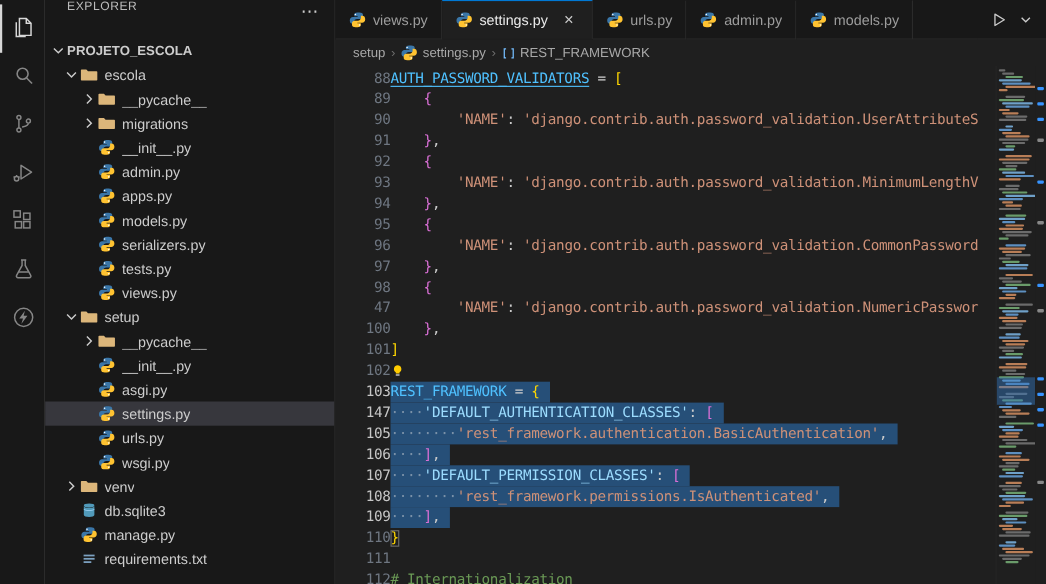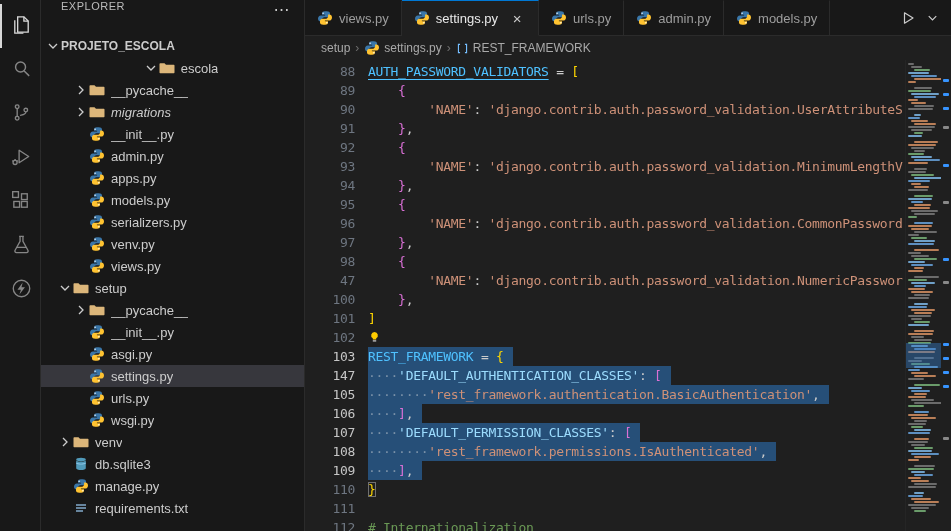--- a/index.html
+++ b/index.html
@@ -57,21 +57,21 @@
   .bc-sep { color:#6e6e6e; margin:0 2px; }
   
   .editor { flex:1; min-height:0; display:flex; background:#1f1f1f; position:relative; }
   .code {
     flex:1; min-width:0; overflow:hidden; padding-top:2px;
     font-family:"DejaVu Sans Mono", monospace; font-size:13px; line-height:19px; letter-spacing:-0.3px;
   }
   .cline { height:19px; display:flex; white-space:pre; }
   .lnum { width:50px; flex:none; text-align:right; color:#6e7681; user-select:none; }
   .lnum.hl { color:#c6c6c6; }
-  .lcontent { margin-left:13px; display:inline-block; }
+  .lcontent { display:inline-block; }
   .lcontent.sel { background:#264f78; padding-right:9px; }
   .tk.p { color:#cccccc; }
   .tk.v { color:#4fc1ff; }
   .tk.vu { color:#4fc1ff; text-decoration:underline; text-underline-offset:3px; }
   .tk.s { color:#ce9178; }
   .tk.k { color:#9cdcfe; }
   .tk.b1 { color:#ffd700; }
   .tk.b2 { color:#da70d6; }
   .tk.c { color:#6a9955; }
   .tk.w { color:#7a91a8; }
@@ -148,21 +148,21 @@
     </div>
     <div class="section-row">
       <span class="chev exp">
           <svg viewBox="0 0 16 16">
             <path d="M6 4l4 4-4 4" fill="none" stroke="currentColor" stroke-width="1.3"></path>
           </svg>
         </span>
       <span>PROJETO_ESCOLA</span>
     </div>
     <div class="tree">
-        <div class="row" style="padding-left: 16px; justify-content: center;">
+        <div class="row" style="padding-left: 16px;">
           <span class="chev exp">
             <svg viewBox="0 0 16 16">
               <path d="M6 4l4 4-4 4" fill="none" stroke="currentColor" stroke-width="1.3"></path>
             </svg>
           </span>
           <span class="ficon">
             <svg viewBox="0 0 16 16" width="16" height="16">
               <path fill="#dcb67a" d="M1.2 3.2h4.3L7 4.8h7.8c.4 0 .7.3.7.7v7c0 .4-.3.7-.7.7H1.2c-.4 0-.7-.3-.7-.7V3.9c0-.4.3-.7.7-.7z"></path>
             </svg>
           </span>
@@ -174,21 +174,21 @@
               <path d="M6 4l4 4-4 4" fill="none" stroke="currentColor" stroke-width="1.3"></path>
             </svg>
           </span>
           <span class="ficon">
             <svg viewBox="0 0 16 16" width="16" height="16">
               <path fill="#dcb67a" d="M1.2 3.2h4.3L7 4.8h7.8c.4 0 .7.3.7.7v7c0 .4-.3.7-.7.7H1.2c-.4 0-.7-.3-.7-.7V3.9c0-.4.3-.7.7-.7z"></path>
             </svg>
           </span>
           <span class="flabel">__pycache__</span>
         </div>
-        <div class="row" style="padding-left: 32px; font-style: italic;">
+        <div class="row" style="padding-left: 32px;">
           <span class="chev">
             <svg viewBox="0 0 16 16">
               <path d="M6 4l4 4-4 4" fill="none" stroke="currentColor" stroke-width="1.3"></path>
             </svg>
           </span>
           <span class="ficon">
             <svg viewBox="0 0 16 16" width="16" height="16">
               <path fill="#dcb67a" d="M1.2 3.2h4.3L7 4.8h7.8c.4 0 .7.3.7.7v7c0 .4-.3.7-.7.7H1.2c-.4 0-.7-.3-.7-.7V3.9c0-.4.3-.7.7-.7z"></path>
             </svg>
           </span>
@@ -257,21 +257,21 @@
         <div class="row" style="padding-left: 32px;">
           <span class="chev"></span>
           <span class="ficon">
             <svg viewBox="0 0 16 16" width="16" height="16">
               <path fill="#3a76a8" d="M7.9 1.3c-1.7 0-2.9.7-2.9 2v1.5h3.1v.6H3.8C2.2 5.4 1 6.7 1 8.6c0 1.9 1.1 3 2.7 3h1.2V9.8c0-1.4 1.2-2.6 2.8-2.6h3c1.3 0 2.3-1 2.3-2.3V3.3c0-1.3-1.5-2-3.2-2z"></path>
               <circle cx="6.1" cy="3.2" r=".7" fill="#fff"></circle>
               <path fill="#ffc331" d="M8.1 14.7c1.7 0 2.9-.7 2.9-2v-1.5H7.9v-.6h4.3c1.6 0 2.8-1.3 2.8-3.2 0-1.9-1.1-3-2.7-3h-1.2v1.8c0 1.4-1.2 2.6-2.8 2.6h-3c-1.3 0-2.3 1-2.3 2.3v1.6c0 1.3 1.5 2 3.2 2z"></path>
               <circle cx="9.9" cy="12.8" r=".7" fill="#fff"></circle>
             </svg>
           </span>
-          <span class="flabel">venv.py</span>
+          <span class="flabel">tests.py</span>
         </div>
         <div class="row" style="padding-left: 32px;">
           <span class="chev"></span>
           <span class="ficon">
             <svg viewBox="0 0 16 16" width="16" height="16">
               <path fill="#3a76a8" d="M7.9 1.3c-1.7 0-2.9.7-2.9 2v1.5h3.1v.6H3.8C2.2 5.4 1 6.7 1 8.6c0 1.9 1.1 3 2.7 3h1.2V9.8c0-1.4 1.2-2.6 2.8-2.6h3c1.3 0 2.3-1 2.3-2.3V3.3c0-1.3-1.5-2-3.2-2z"></path>
               <circle cx="6.1" cy="3.2" r=".7" fill="#fff"></circle>
               <path fill="#ffc331" d="M8.1 14.7c1.7 0 2.9-.7 2.9-2v-1.5H7.9v-.6h4.3c1.6 0 2.8-1.3 2.8-3.2 0-1.9-1.1-3-2.7-3h-1.2v1.8c0 1.4-1.2 2.6-2.8 2.6h-3c-1.3 0-2.3 1-2.3 2.3v1.6c0 1.3 1.5 2 3.2 2z"></path>
               <circle cx="9.9" cy="12.8" r=".7" fill="#fff"></circle>
             </svg>

